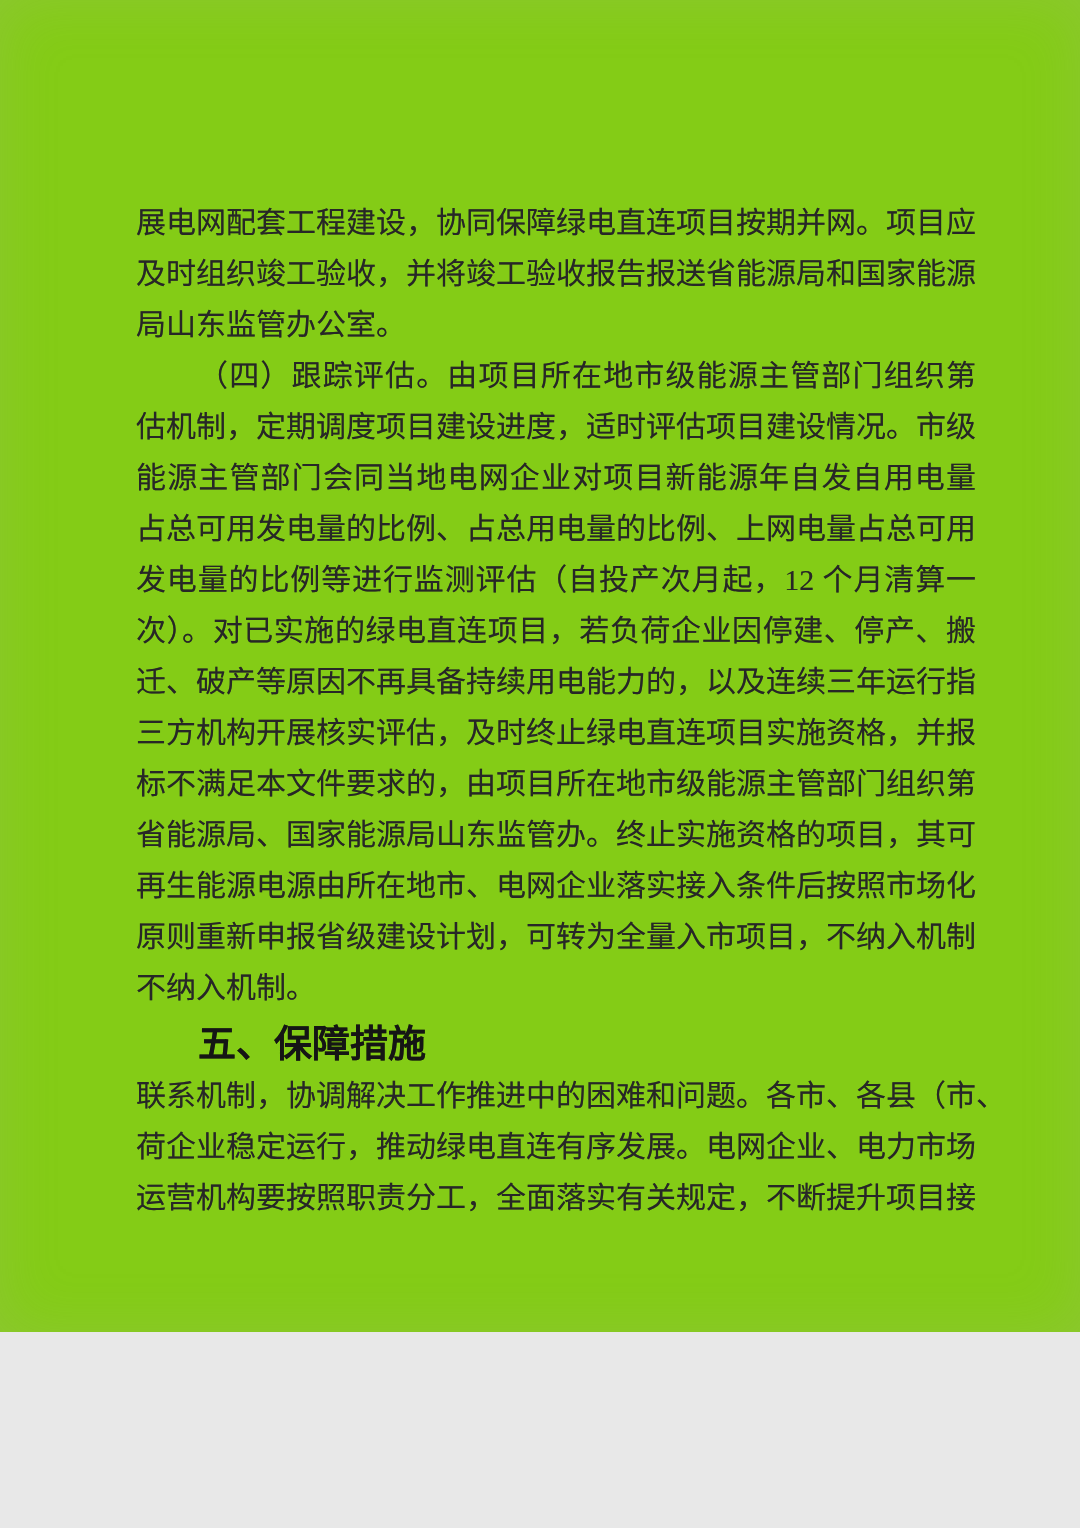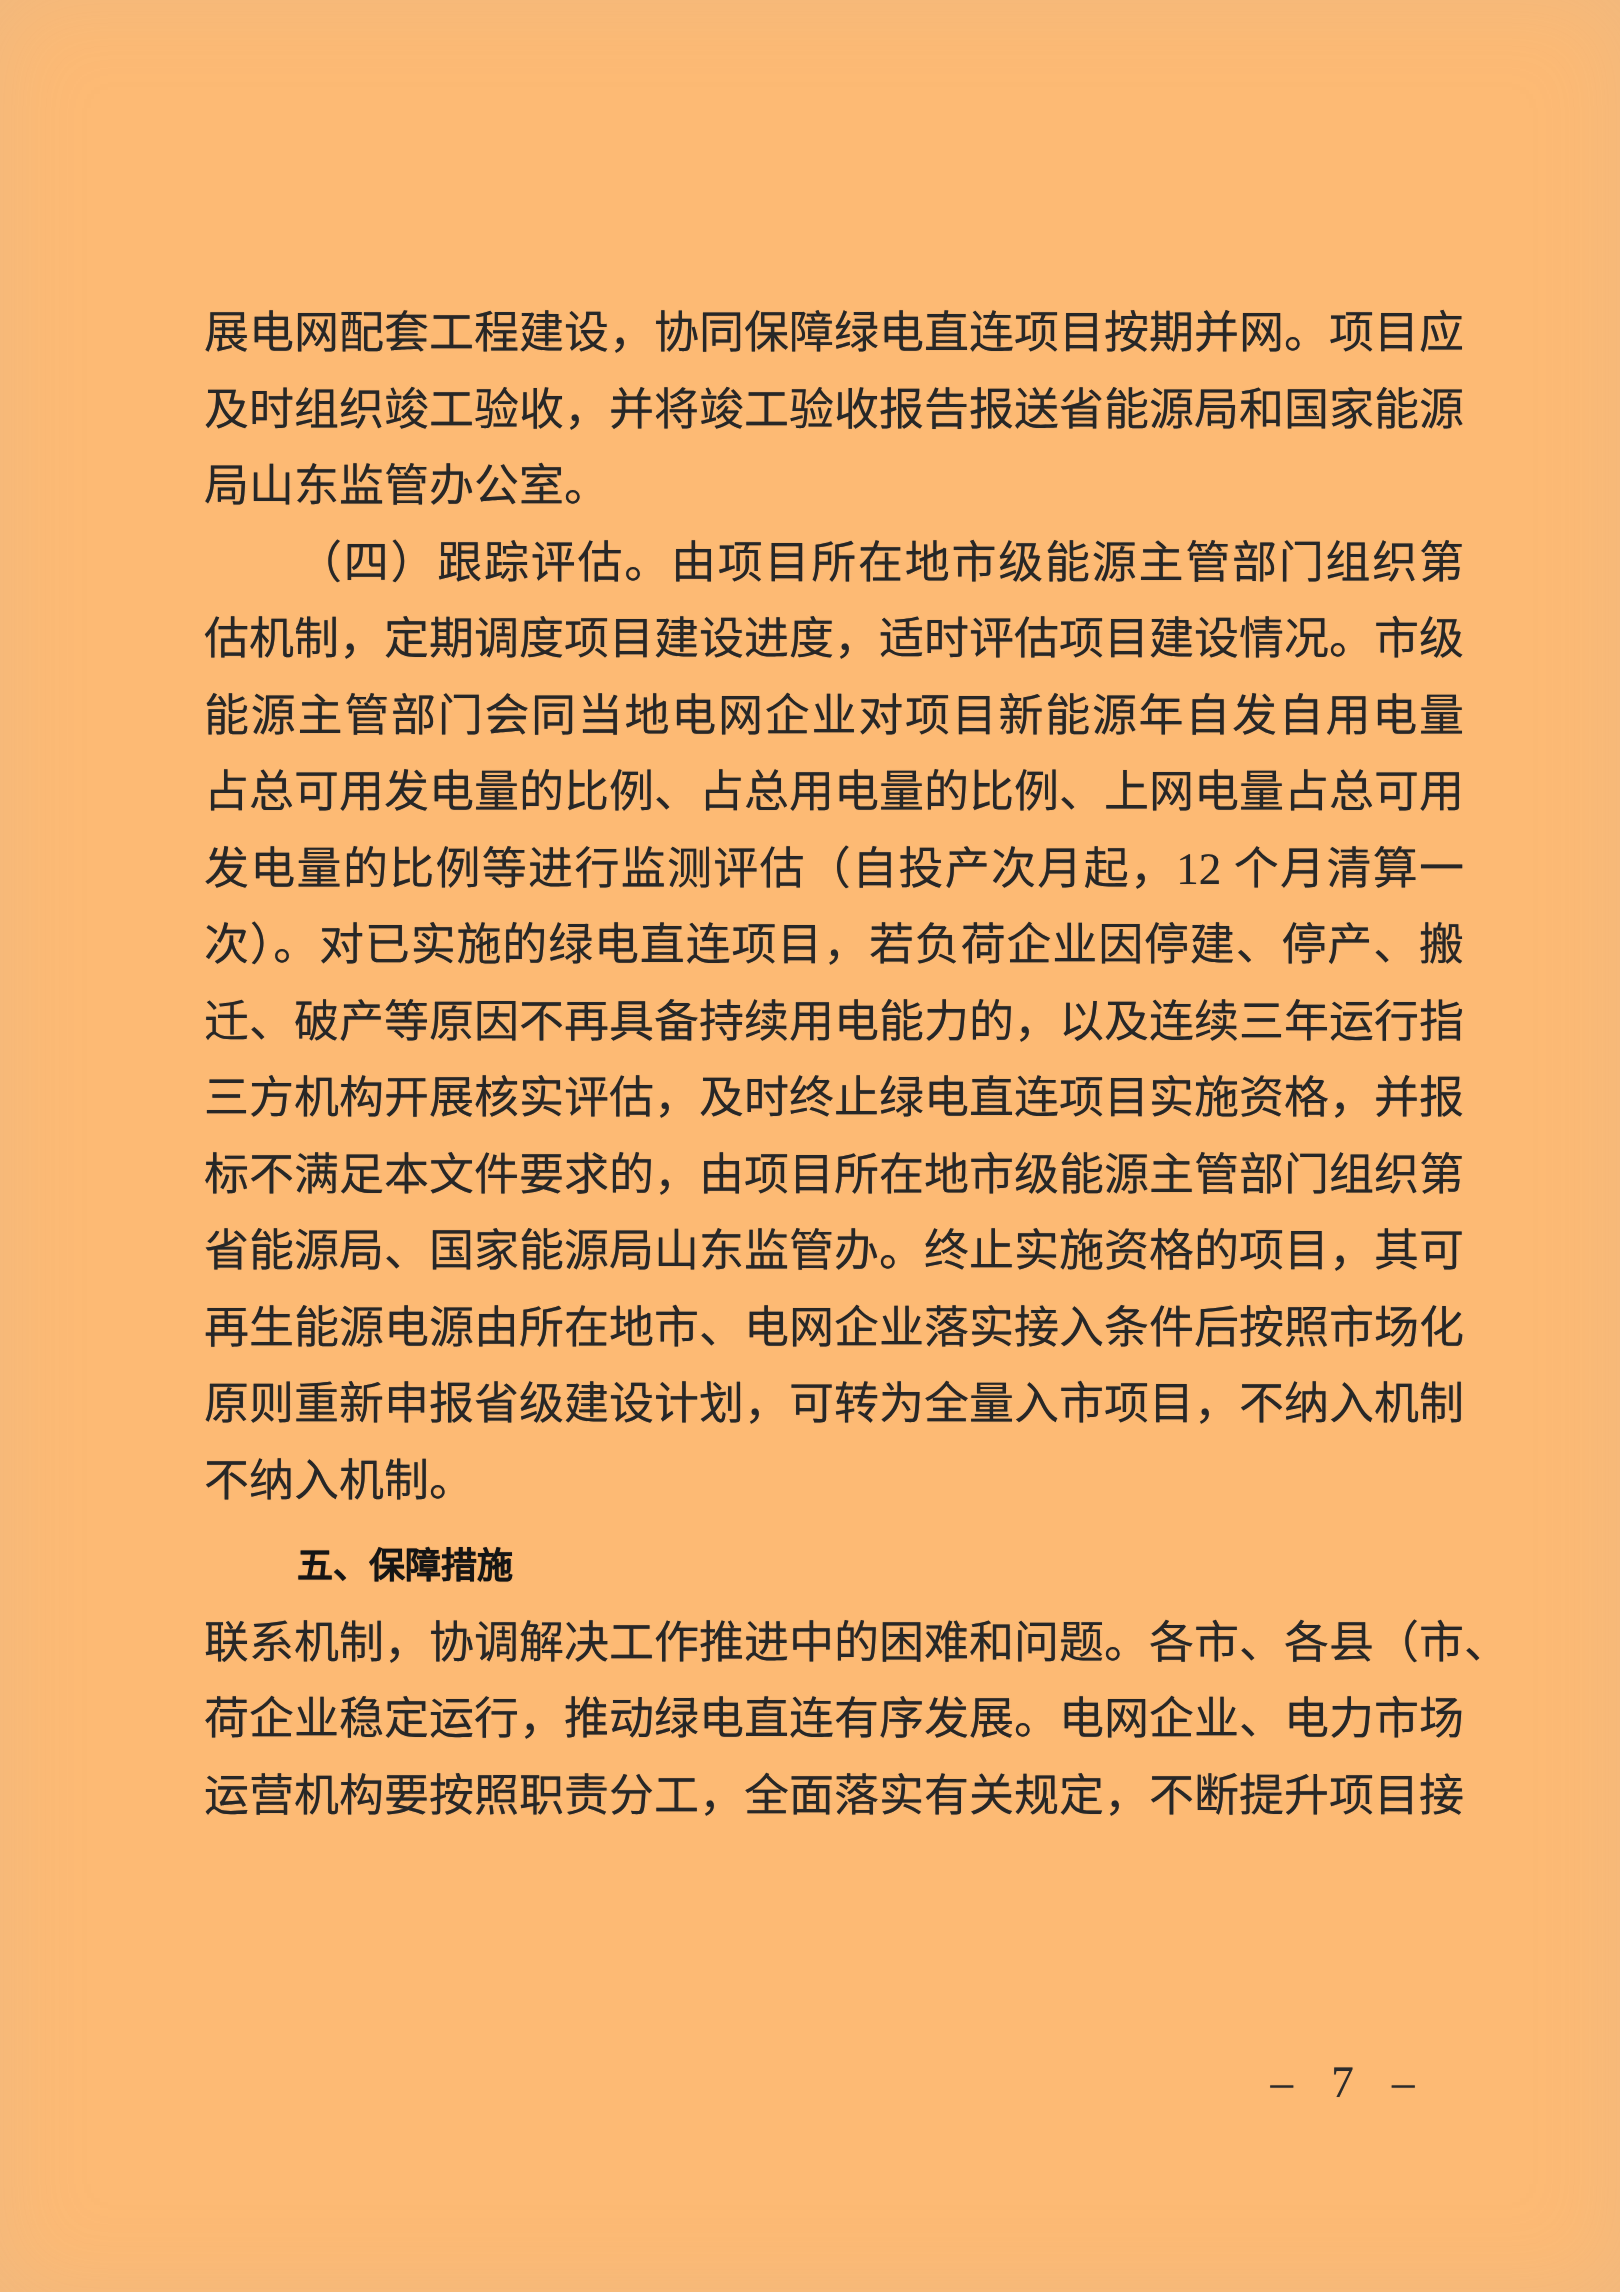--- a/index.html
+++ b/index.html
@@ -3,23 +3,23 @@
 <meta charset="utf-8">
 <style>
   html, body {
     margin: 0;
     padding: 0;
     background: #e8e8e8;
   }
   .page {
     position: relative;
     width: 1080px;
-    height: 1528px;
+    height: 1332px;
     margin: 0 auto;
-    background: #fdba74;
+    background: #84cc16;
     overflow: hidden;
     font-family: "Liberation Serif", "DejaVu Serif", serif;
     color: #272727;
   }
   
   .page::after {
     content: "";
     position: absolute;
     inset: 0;
     pointer-events: none;
@@ -45,21 +45,21 @@
   }
   .line.end {
     text-align: left;
     text-align-last: left;
   }
   .line.indent { padding-left: 62px; box-sizing: border-box; }
   .heading-para { margin-top: 6px; }
   .line.heading {
     font-family: "Liberation Sans", "DejaVu Sans", sans-serif;
     font-weight: 700;
-    font-size: 24px;
+    font-size: 38px;
     color: #151515;
     text-shadow: 0 0 0.6px rgba(0,0,0,0.6);
   }
   .footer-pagenum {
     position: absolute;
     top: 1372px;
     right: 128px;
     font-size: 30px;
     letter-spacing: 9px;
     color: #2c2c2c;

